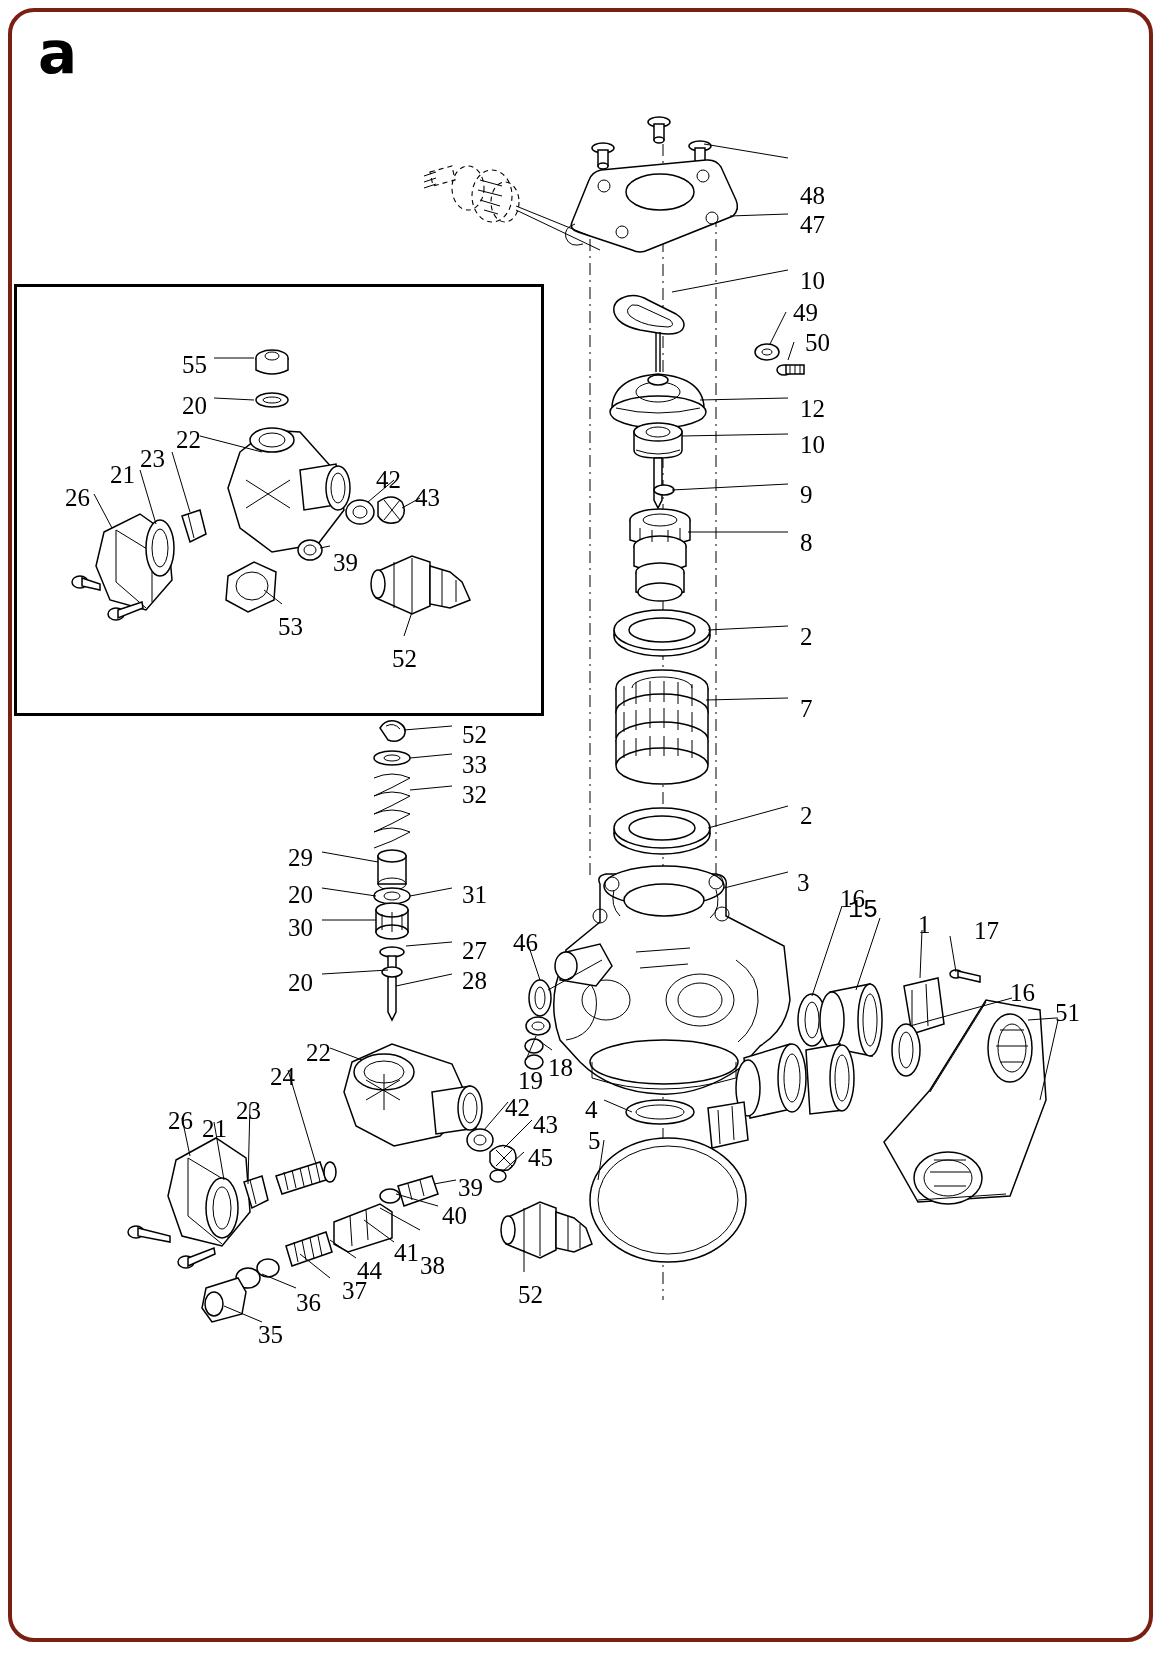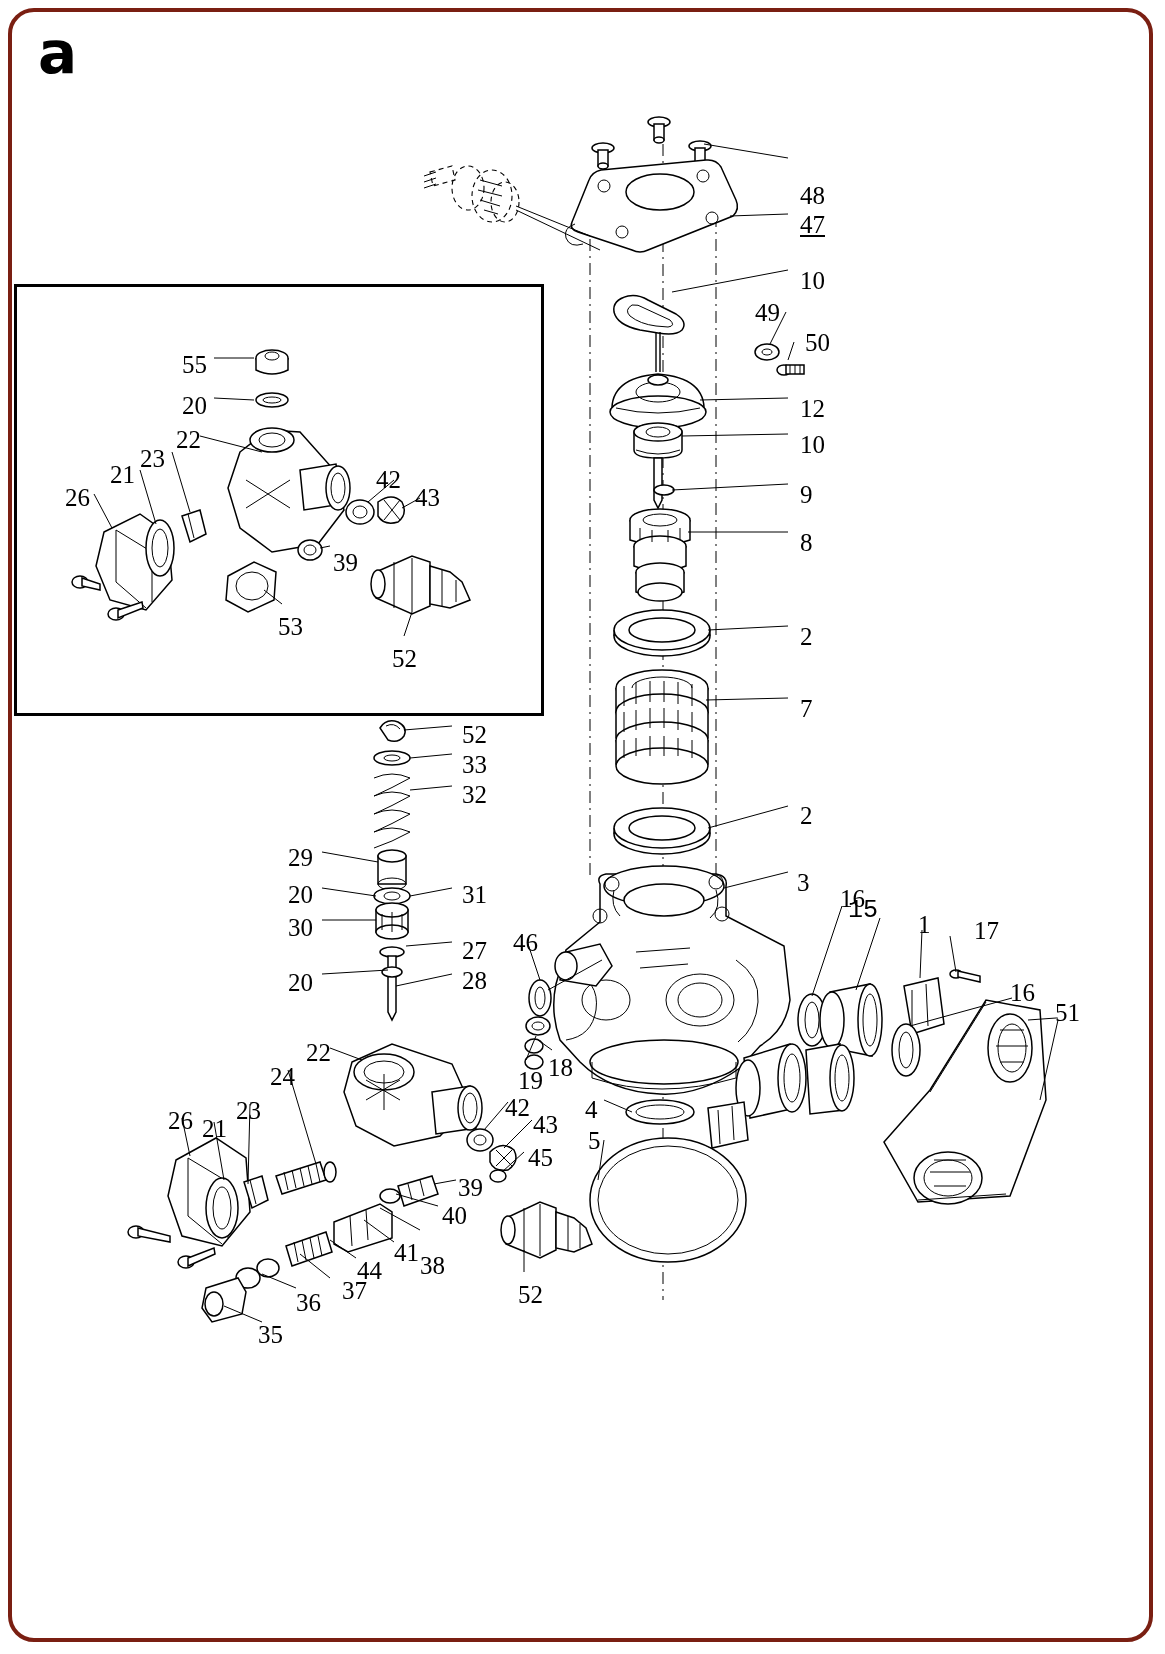--- a/index.html
+++ b/index.html
@@ -497,23 +497,23 @@
       <path class="ln-thin" d="M94 494 L112 528"></path>
       <path class="ln-thin" d="M394 480 L368 502"></path>
       <path class="ln-thin" d="M420 498 L402 508"></path>
       <path class="ln-thin" d="M330 546 L320 548"></path>
       <path class="ln-thin" d="M282 604 L264 590"></path>
       <path class="ln-thin" d="M404 636 L412 612"></path>
     </g>
   </svg>
 
   <div class="lbl" style="left:800px; top:160px;margin-top:23px;">48</div>
-  <div class="lbl" style="left:800px; top:212px;text-decoration:underline;">47</div>
+  <div class="lbl" style="left:800px; top:212px;">47</div>
   <div class="lbl" style="left:800px; top:268px;">10</div>
-  <div class="lbl" style="left:755px; top:300px;">49</div>
+  <div class="lbl" style="left:793px; top:300px;">49</div>
   <div class="lbl" style="left:805px; top:330px;">50</div>
   <div class="lbl" style="left:800px; top:396px;">12</div>
   <div class="lbl" style="left:800px; top:432px;">10</div>
   <div class="lbl" style="left:800px; top:482px;">9</div>
   <div class="lbl" style="left:800px; top:530px;">8</div>
   <div class="lbl" style="left:800px; top:624px;">2</div>
   <div class="lbl" style="left:800px; top:696px;">7</div>
   <div class="lbl" style="left:800px; top:803px;">2</div>
   <div class="lbl" style="left:797px; top:870px;">3</div>
   <div class="lbl" style="left:840px; top:886px;">16</div>

